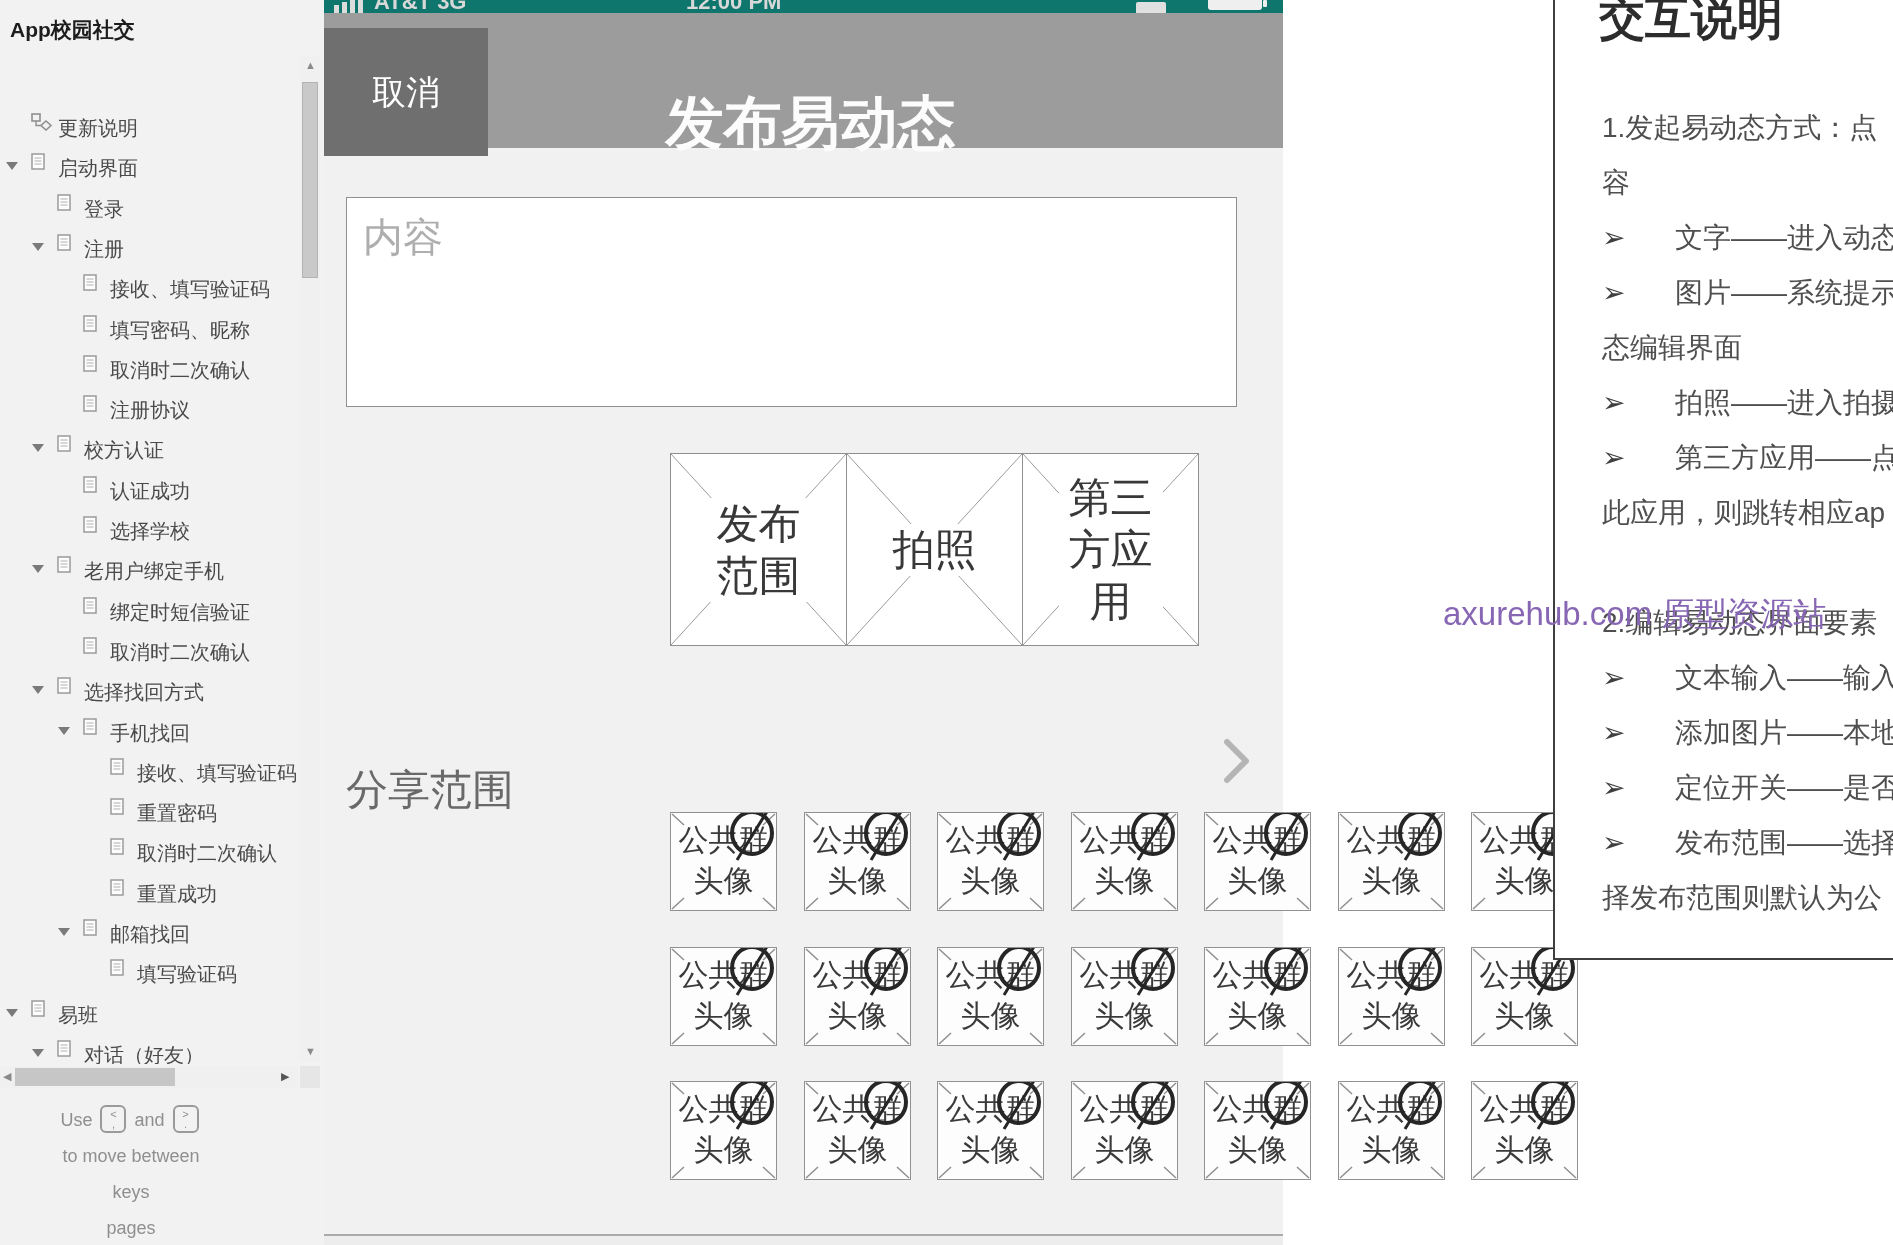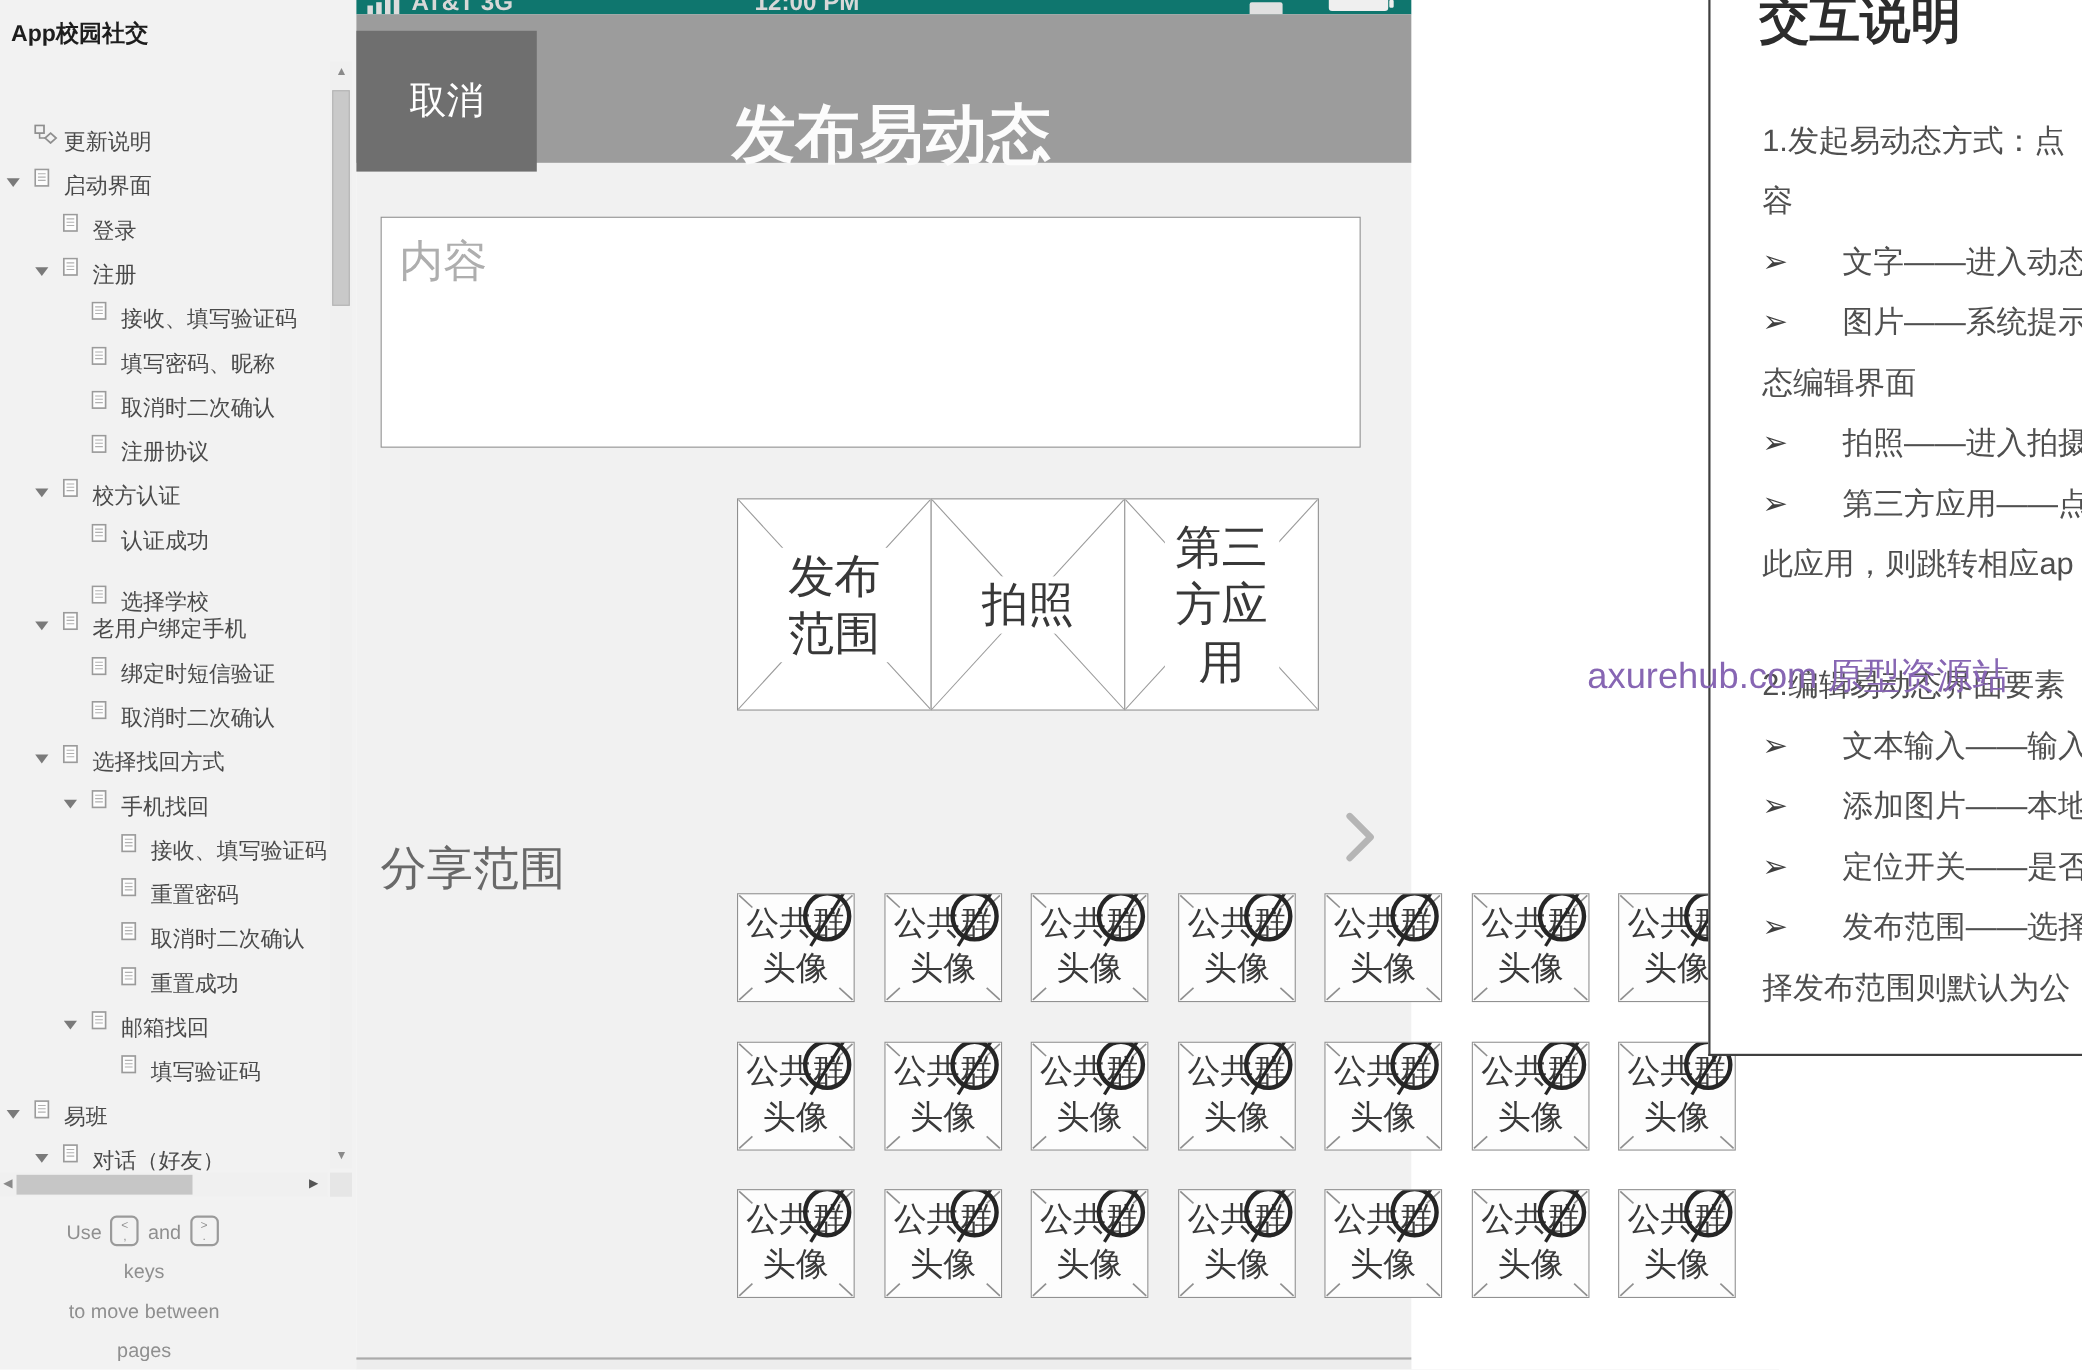--- a/index.html
+++ b/index.html
@@ -168,21 +168,21 @@
       </div>
       <div class="tree-row" style="top: 419.7px; left: 0px; width: 298px;">
         <span class="tree-icon" style="left: 83px;"><svg width="15" height="18">
             <rect x="1" y="1" width="12" height="15" fill="#fdfdfd" stroke="#9b9b9b" stroke-width="1.5"></rect>
             <line x1="3.5" y1="5" x2="10.5" y2="5" stroke="#b0b0b0"></line>
             <line x1="3.5" y1="8" x2="10.5" y2="8" stroke="#b0b0b0"></line>
             <line x1="3.5" y1="11" x2="10.5" y2="11" stroke="#b0b0b0"></line>
           </svg></span>
         <span class="tree-label" style="left: 110px;">认证成功</span>
       </div>
-      <div class="tree-row" style="top: 476px; left: 0px; width: 298px;">
+      <div class="tree-row" style="top: 460px; left: 0px; width: 298px;">
         <span class="tree-icon" style="left: 83px;"><svg width="15" height="18">
             <rect x="1" y="1" width="12" height="15" fill="#fdfdfd" stroke="#9b9b9b" stroke-width="1.5"></rect>
             <line x1="3.5" y1="5" x2="10.5" y2="5" stroke="#b0b0b0"></line>
             <line x1="3.5" y1="8" x2="10.5" y2="8" stroke="#b0b0b0"></line>
             <line x1="3.5" y1="11" x2="10.5" y2="11" stroke="#b0b0b0"></line>
           </svg></span>
         <span class="tree-label" style="left: 110px;">选择学校</span>
       </div>
       <div class="tree-row" style="top: 500.3px; left: 0px; width: 298px;">
         <div class="tree-arrow" style="left: 32px;"></div>
@@ -321,22 +321,22 @@
   </div>
   <div id="scroll-corner" class="abs"></div>
 
   <div id="hint" class="abs">
     <div>
       <span>Use</span>
       <span class="key"><span class="k-top">&lt;</span><span>,</span></span>
       <span>and</span>
       <span class="key"><span class="k-top">&gt;</span><span>.</span></span>
     </div>
+    <div>to move between</div>
     <div>keys</div>
-    <div>to move between</div>
     <div>pages</div>
   </div>
 </div>
 
 <div id="phone" class="abs">
 
   <div id="statusbar" class="abs">
     <div class="sb-bar" style="left:10px;top:5px;height:18px;"></div>
     <div class="sb-bar" style="left:18px;top:2px;height:21px;"></div>
     <div class="sb-bar" style="left:26px;top:-1px;height:24px;"></div>

